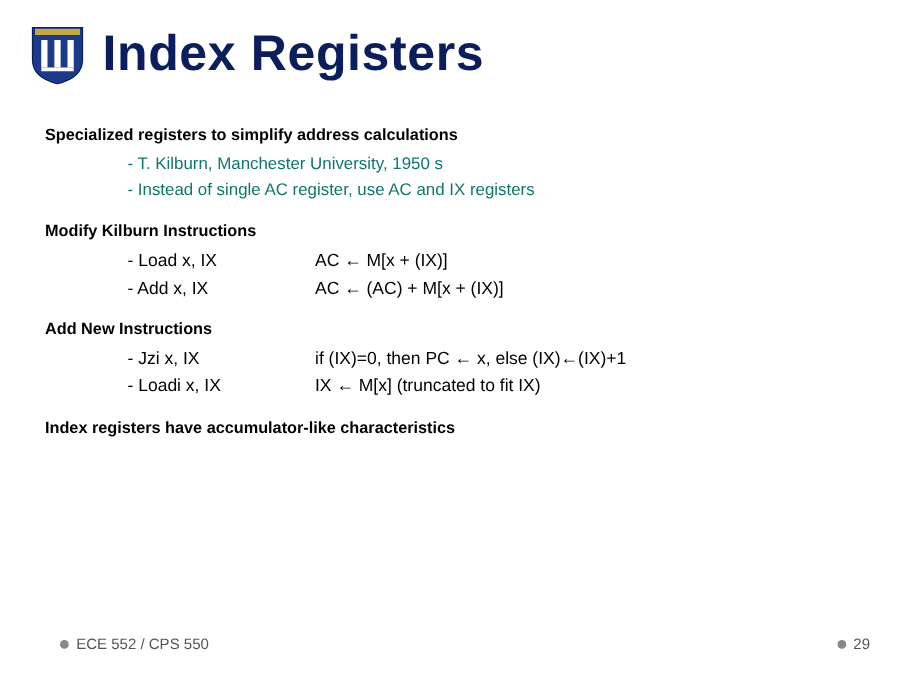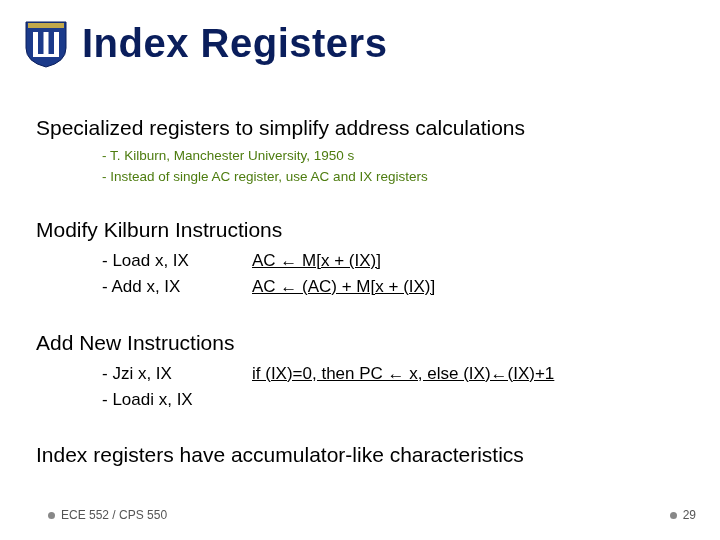--- a/index.html
+++ b/index.html
@@ -25,48 +25,47 @@
   .title {
     font-size: 40px;
     font-weight: bold;
     color: #0a1e5c;
     letter-spacing: 0.5px;
   }
   .content {
     padding: 18px 36px 0 36px;
   }
   .heading {
-    font-size: 21px;
+    font-size: 13px;
     color: #000;
-    margin-top: 30px;
+    margin-top: 14px;
     margin-bottom: 6px;
-    font-weight: normal;
+    font-weight: bold;
   }
   .sublist {
     padding-left: 66px;
   }
   .subitem {
     font-size: 13.5px;
-    color: #4d7c0f;
+    color: #0f766e;
     line-height: 1.55;
   }
   .instr-row {
     display: flex;
     padding-left: 66px;
-    font-size: 17px;
+    font-size: 14px;
     color: #000;
     line-height: 1.55;
   }
   .instr-left {
     width: 150px;
     flex-shrink: 0;
   }
   .instr-right {
     flex: 1;
-    text-decoration: underline;
   }
   .footer {
     position: absolute;
     bottom: 18px;
     left: 12px;
     right: 0;
     padding: 0 24px 0 36px;
     display: flex;
     justify-content: space-between;
     font-size: 12px;
@@ -117,20 +116,21 @@
     <div class="instr-right">AC ← (AC) + M[x + (IX)]</div>
   </div>
 
   <div class="heading">Add New Instructions</div>
   <div class="instr-row">
     <div class="instr-left">- Jzi x, IX</div>
     <div class="instr-right">if (IX)=0, then PC ← x, else (IX)←(IX)+1</div>
   </div>
   <div class="instr-row">
     <div class="instr-left">- Loadi x, IX</div>
+    <div class="instr-right">IX ← M[x] (truncated to fit IX)</div>
   </div>
 
   <div class="heading">Index registers have accumulator-like characteristics</div>
 
 </div>
 
 <div class="footer">
   <div class="footer-item">
     <div class="bullet"></div>
     <span>ECE 552 / CPS 550</span>

